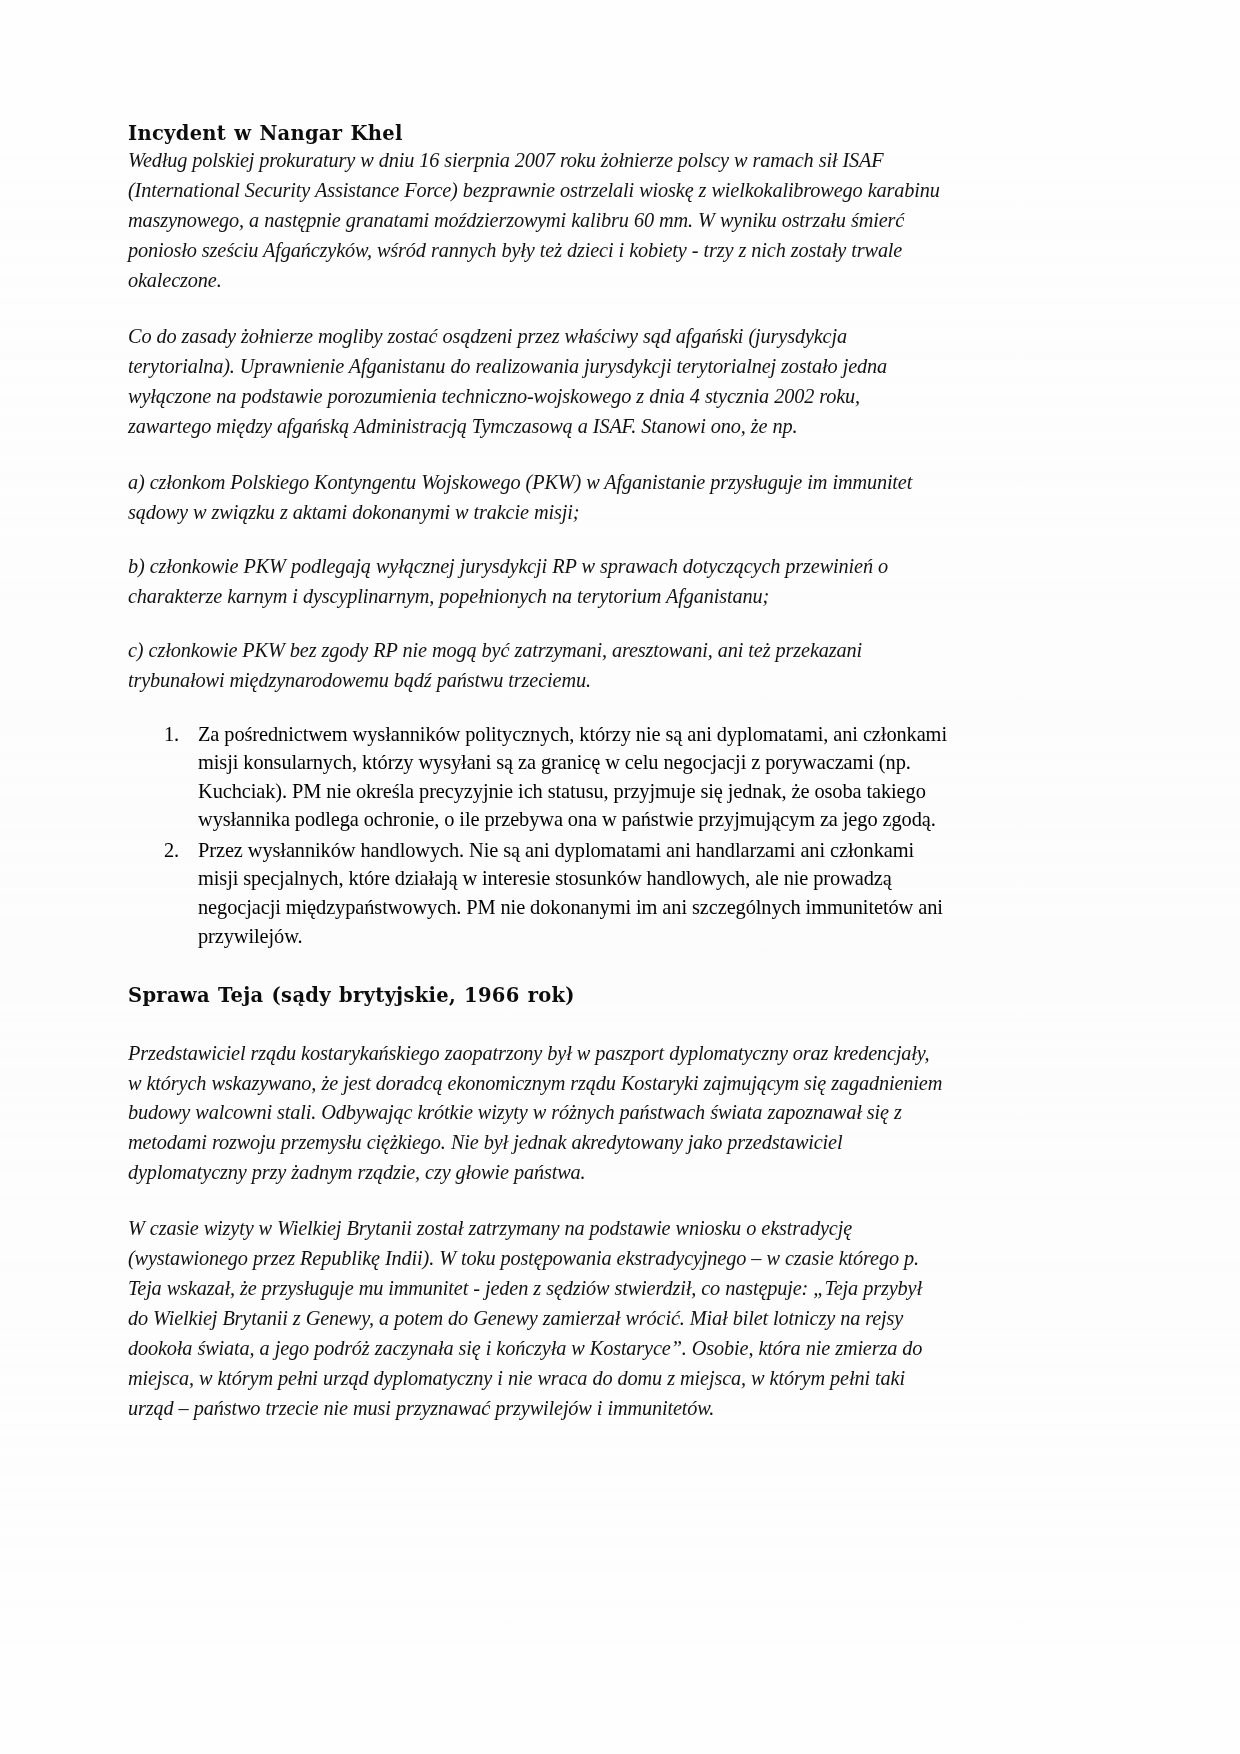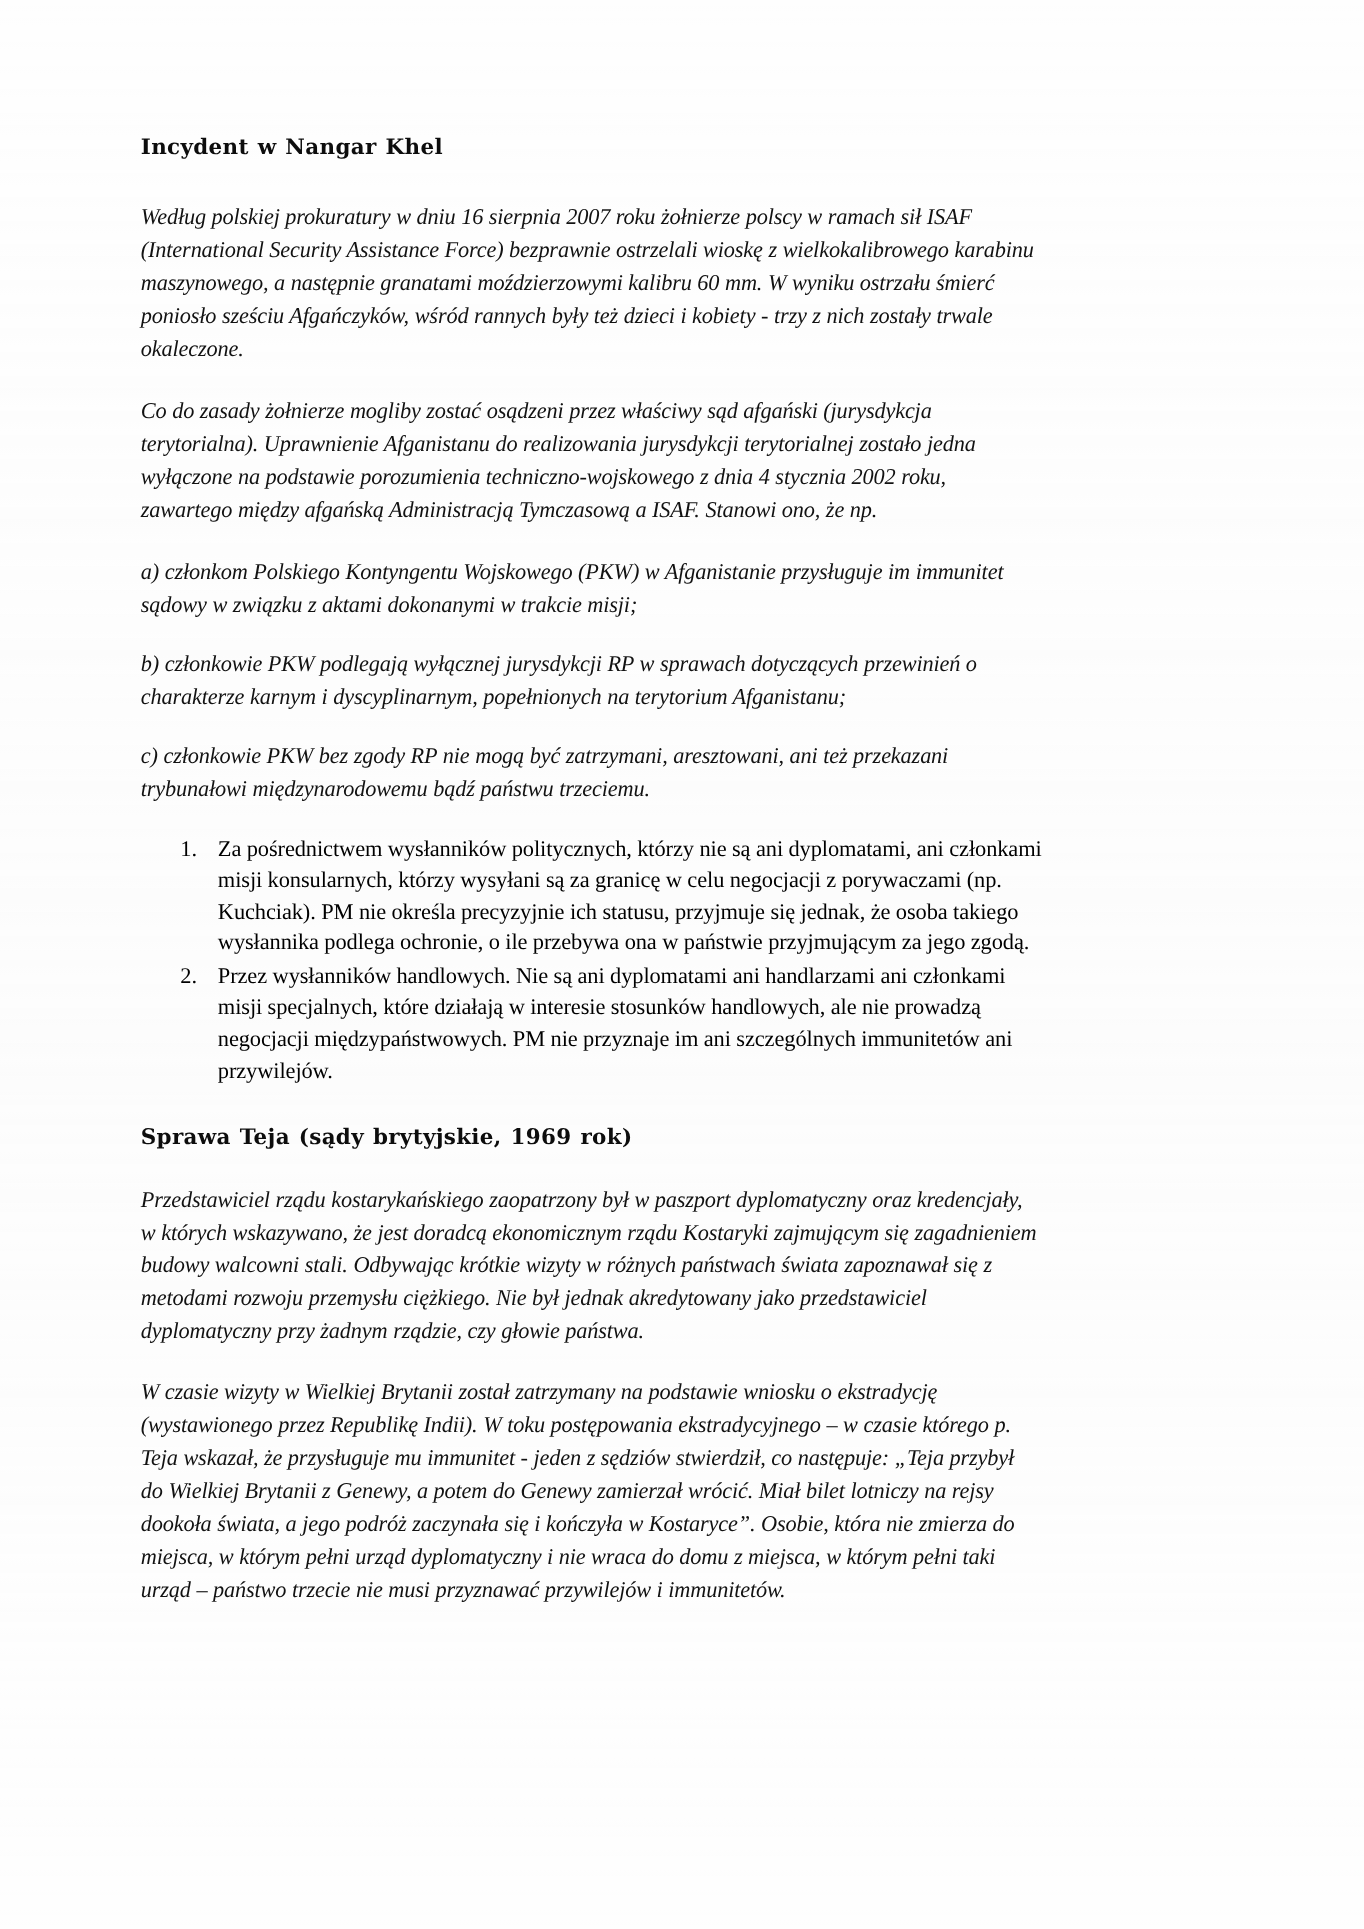--- a/index.html
+++ b/index.html
@@ -39,21 +39,21 @@
     font-family: "DejaVu Serif", "Liberation Serif", serif;
     font-weight: 700;
     font-size: 19.5px;
     letter-spacing: 0.3px;
     color: #0d0d0d;
     line-height: 1.25;
     margin: 0;
     word-spacing: 1px;
   }
 
-  .heading-1 { margin-bottom: 38px; }
+  .heading-1 { }
 
   .heading-2 {
     margin-top: 34px;
     margin-bottom: 30px;
   }
 
   
   .para-italic {
     font-family: "Liberation Serif", "DejaVu Serif", serif;
     font-style: italic;
@@ -120,24 +120,24 @@
     <p class="para-italic">Co do zasady żołnierze mogliby zostać osądzeni przez właściwy sąd afgański (jurysdykcja terytorialna). Uprawnienie Afganistanu do realizowania jurysdykcji terytorialnej zostało jedna wyłączone na podstawie porozumienia techniczno-wojskowego z dnia 4 stycznia 2002 roku, zawartego między afgańską Administracją Tymczasową a ISAF. Stanowi ono, że np.</p>
 
     <p class="para-italic para-tight">a) członkom Polskiego Kontyngentu Wojskowego (PKW) w Afganistanie przysługuje im immunitet sądowy w związku z aktami dokonanymi w trakcie misji;</p>
 
     <p class="para-italic para-tight">b) członkowie PKW podlegają wyłącznej jurysdykcji RP w sprawach dotyczących przewinień o charakterze karnym i dyscyplinarnym, popełnionych na terytorium Afganistanu;</p>
 
     <p class="para-italic para-tight">c) członkowie PKW bez zgody RP nie mogą być zatrzymani, aresztowani, ani też przekazani trybunałowi międzynarodowemu bądź państwu trzeciemu.</p>
 
     <ol class="numbered">
       <li>Za pośrednictwem wysłanników politycznych, którzy nie są ani dyplomatami, ani członkami misji konsularnych, którzy wysyłani są za granicę w celu negocjacji z porywaczami (np. Kuchciak). PM nie określa precyzyjnie ich statusu, przyjmuje się jednak, że osoba takiego wysłannika podlega ochronie, o ile przebywa ona w państwie przyjmującym za jego zgodą.</li>
-      <li>Przez wysłanników handlowych. Nie są ani dyplomatami ani handlarzami ani członkami misji specjalnych, które działają w interesie stosunków handlowych, ale nie prowadzą negocjacji międzypaństwowych. PM nie przyznaje im ani szczególnych immunitetów ani przywilejów.</li>
+      <li>Przez wysłanników handlowych. Nie są ani dyplomatami ani handlarzami ani członkami misji specjalnych, które działają w interesie stosunków handlowych, ale nie prowadzą negocjacji międzypaństwowych. PM nie dokonanymi im ani szczególnych immunitetów ani przywilejów.</li>
     </ol>
 
-    <h2 class="heading heading-2">Sprawa Teja (sądy brytyjskie, 1969 rok)</h2>
+    <h2 class="heading heading-2">Sprawa Teja (sądy brytyjskie, 1966 rok)</h2>
 
     <p class="para-italic">Przedstawiciel rządu kostarykańskiego zaopatrzony był w paszport dyplomatyczny oraz kredencjały, w których wskazywano, że jest doradcą ekonomicznym rządu Kostaryki zajmującym się zagadnieniem budowy walcowni stali. Odbywając krótkie wizyty w różnych państwach świata zapoznawał się z metodami rozwoju przemysłu ciężkiego. Nie był jednak akredytowany jako przedstawiciel dyplomatyczny przy żadnym rządzie, czy głowie państwa.</p>
 
     <p class="para-italic">W czasie wizyty w Wielkiej Brytanii został zatrzymany na podstawie wniosku o ekstradycję (wystawionego przez Republikę Indii). W toku postępowania ekstradycyjnego – w czasie którego p. Teja wskazał, że przysługuje mu immunitet - jeden z sędziów stwierdził, co następuje: „Teja przybył do Wielkiej Brytanii z Genewy, a potem do Genewy zamierzał wrócić. Miał bilet lotniczy na rejsy dookoła świata, a jego podróż zaczynała się i kończyła w Kostaryce”. Osobie, która nie zmierza do miejsca, w którym pełni urząd dyplomatyczny i nie wraca do domu z miejsca, w którym pełni taki urząd – państwo trzecie nie musi przyznawać przywilejów i immunitetów.</p>
 
   </div>
 
   <div class="scan-tint"></div>
 </div>
 

